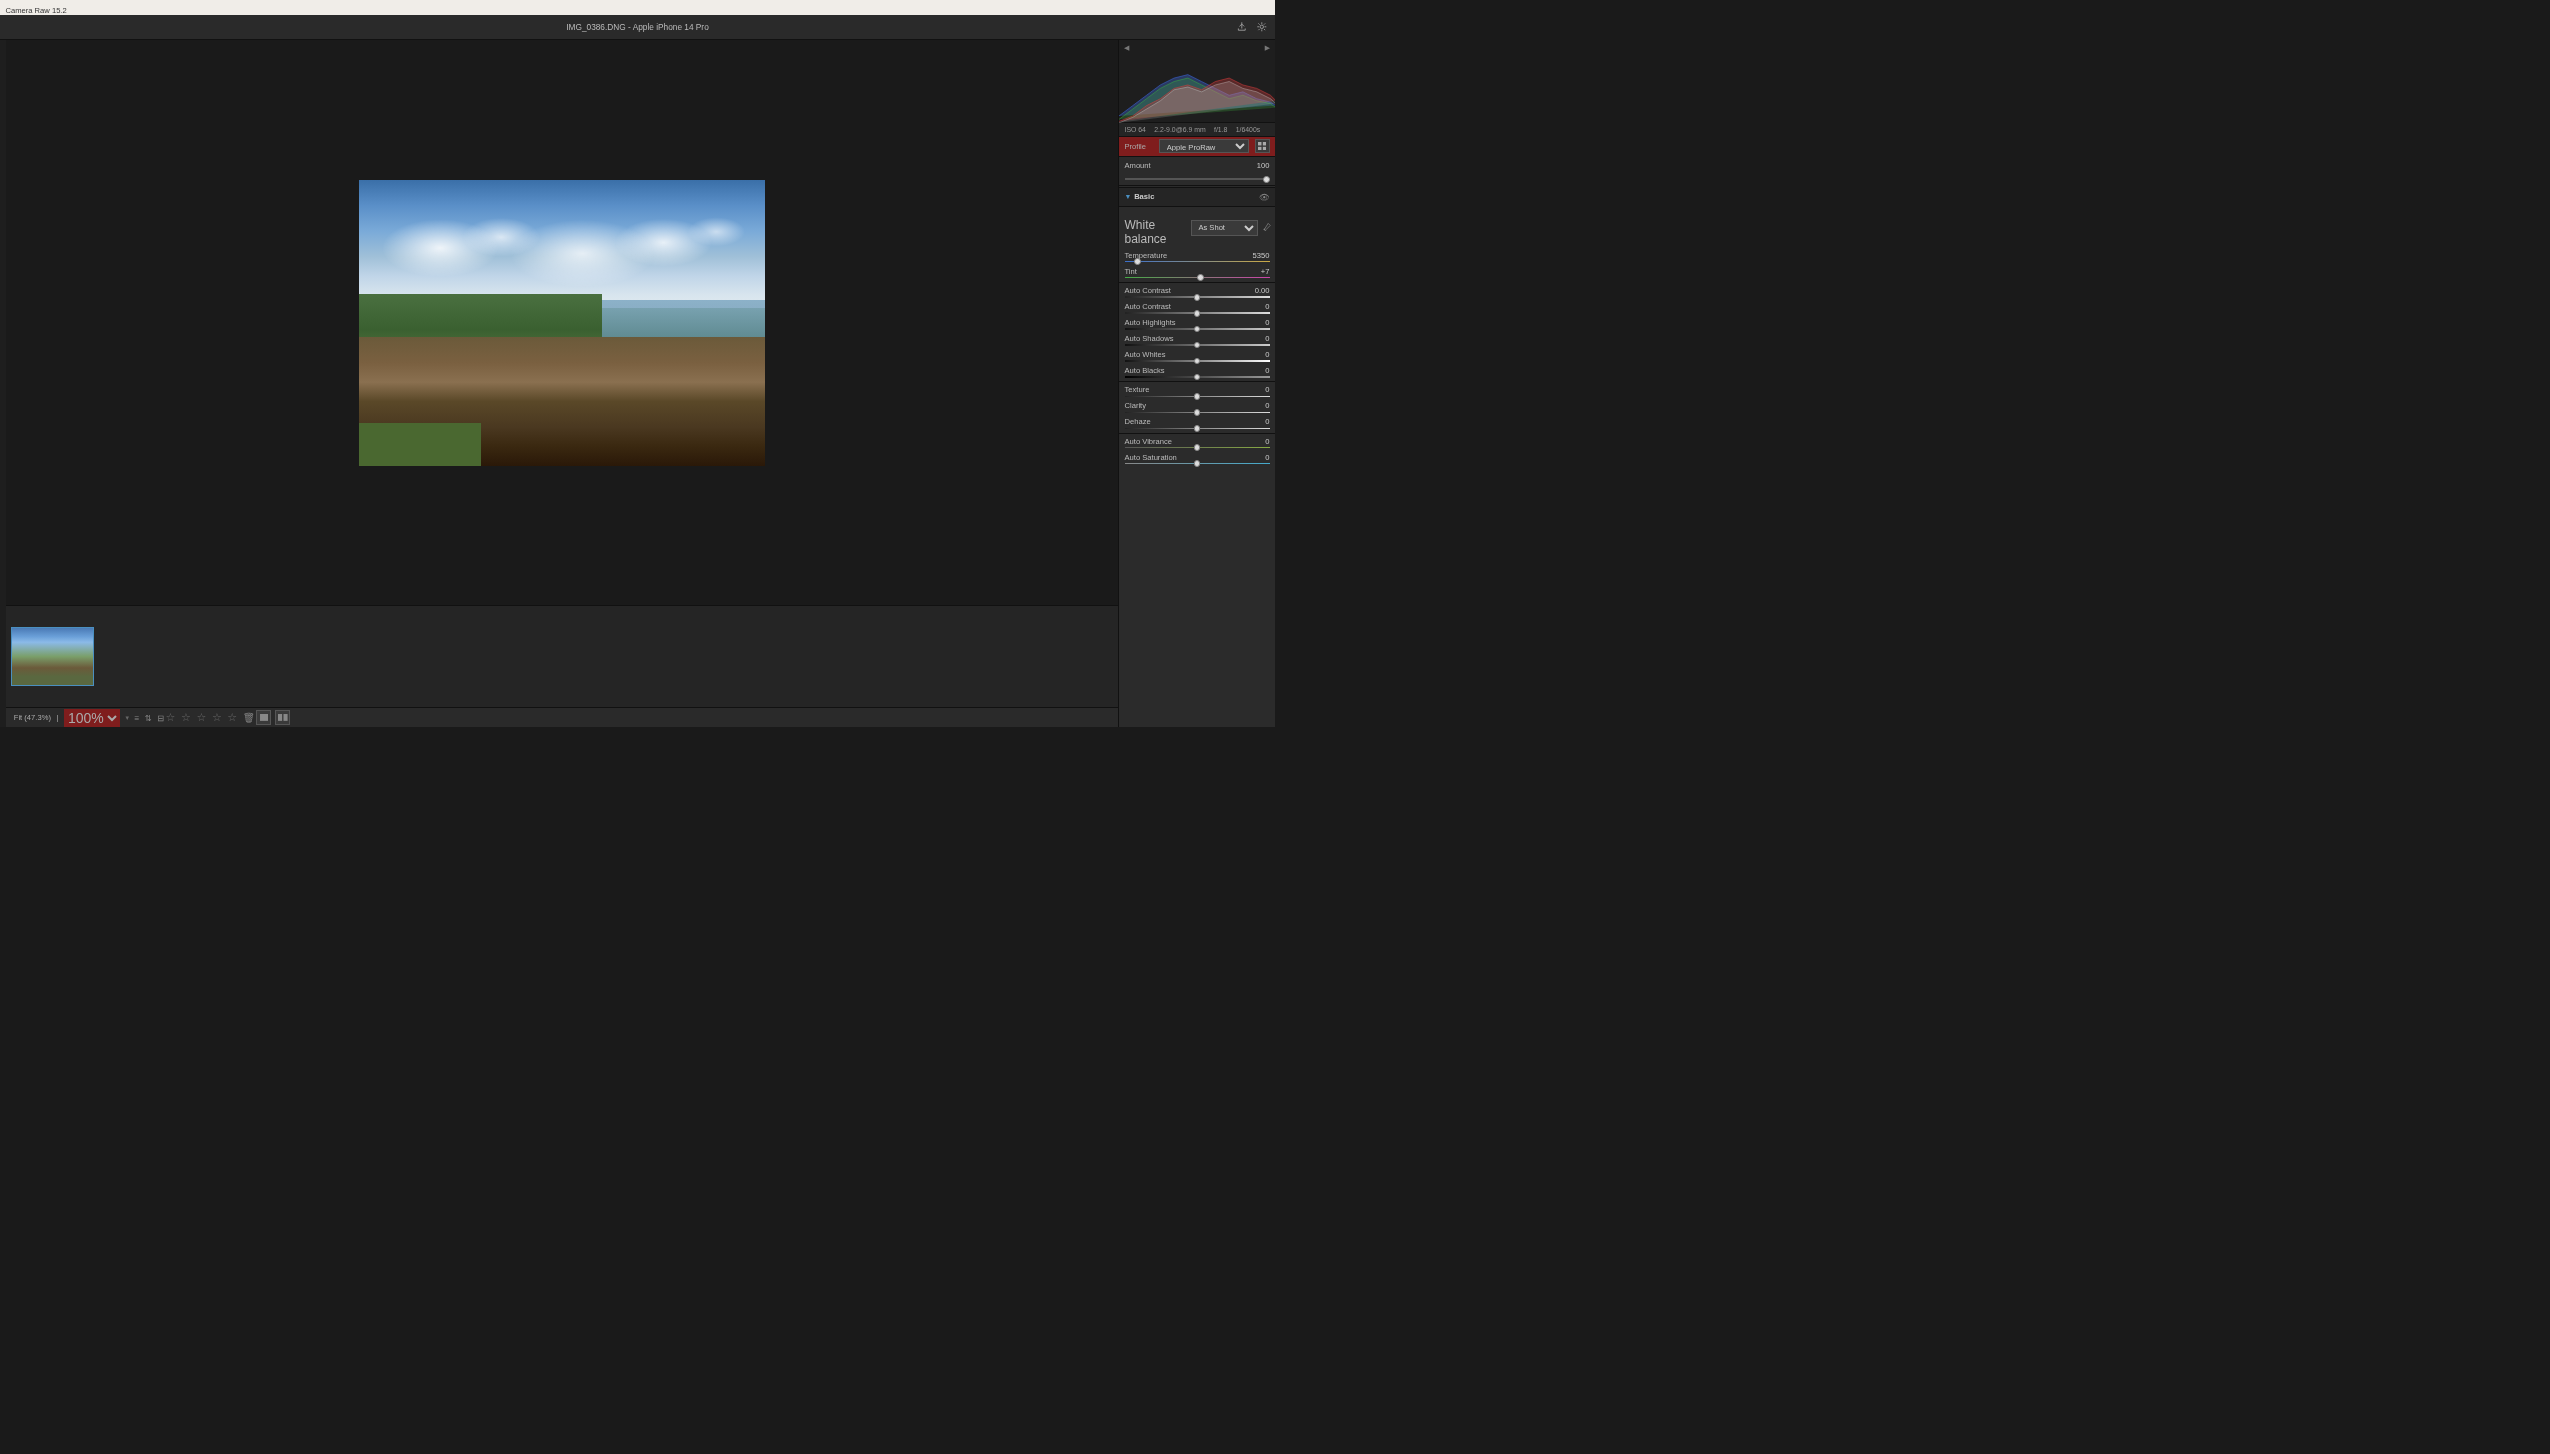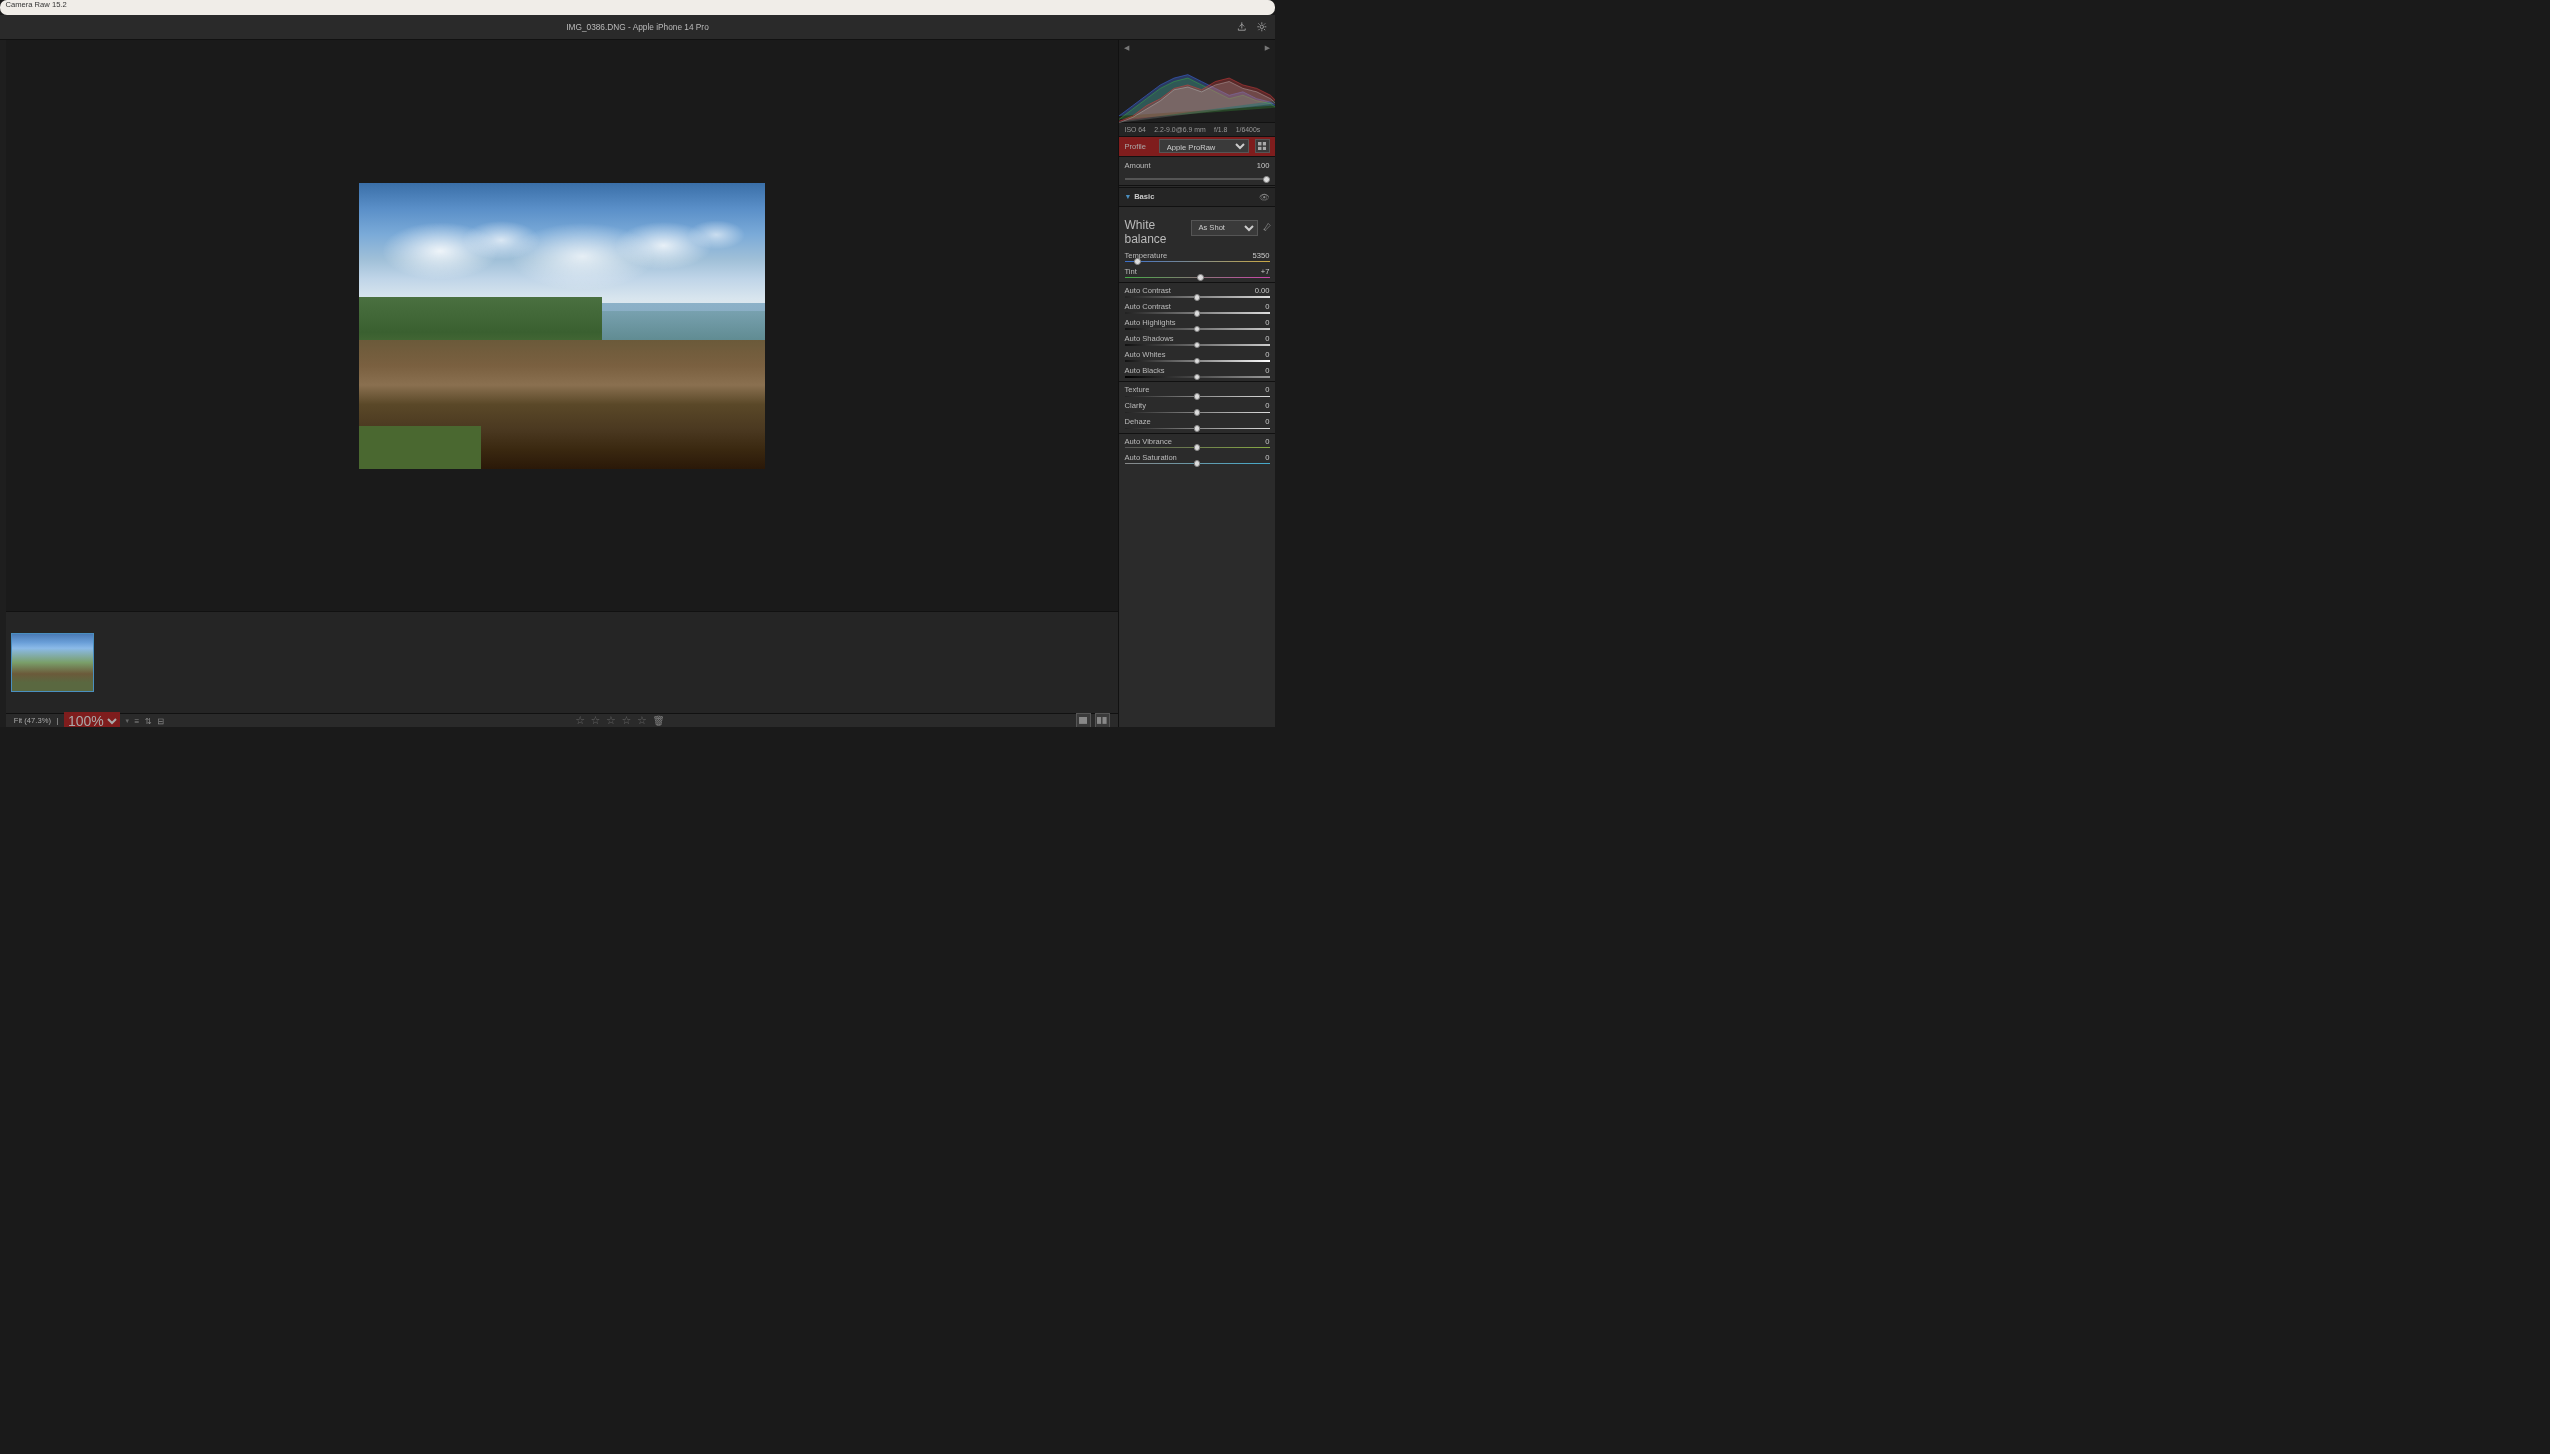--- a/index.html
+++ b/index.html
@@ -11,23 +11,22 @@
       font-size: 7.6px;
       color: #ccc;
       overflow: hidden;
     }
 
     
     #titlebar {
       height: 15px;
       background: #f0ede8;
       display: flex;
-      align-items: flex-start;
+      align-items: flex-end;
       padding: 0 5.5px;
-      border-radius: 7px;
     }
     #titlebar span {
       font-size: 7.6px;
       color: #333;
     }
 
     
     #header {
       height: 25px;
       background: #2a2a2a;
@@ -129,26 +128,26 @@
         #4a7ab5 0%, #6a9fd8 15%, #8bbae8 25%, 
         #7a9f6a 50%, #6b5a3a 70%, #5a6840 85%
       );
       border: 1.4px solid #4a8fc0;
       cursor: pointer;
       position: relative;
     }
 
     
     #bottom-toolbar {
-      height: 14px;
+      height: 20px;
       background: #2a2a2a;
       border-top: 0.7px solid #111;
       display: flex;
       align-items: center;
-      justify-content: space-between;
+      justify-content: flex-start;
       padding: 0 8.3px;
     }
 
     .toolbar-left {
       display: flex;
       align-items: center;
       gap: 5.5px;
     }
 
     .zoom-info {

